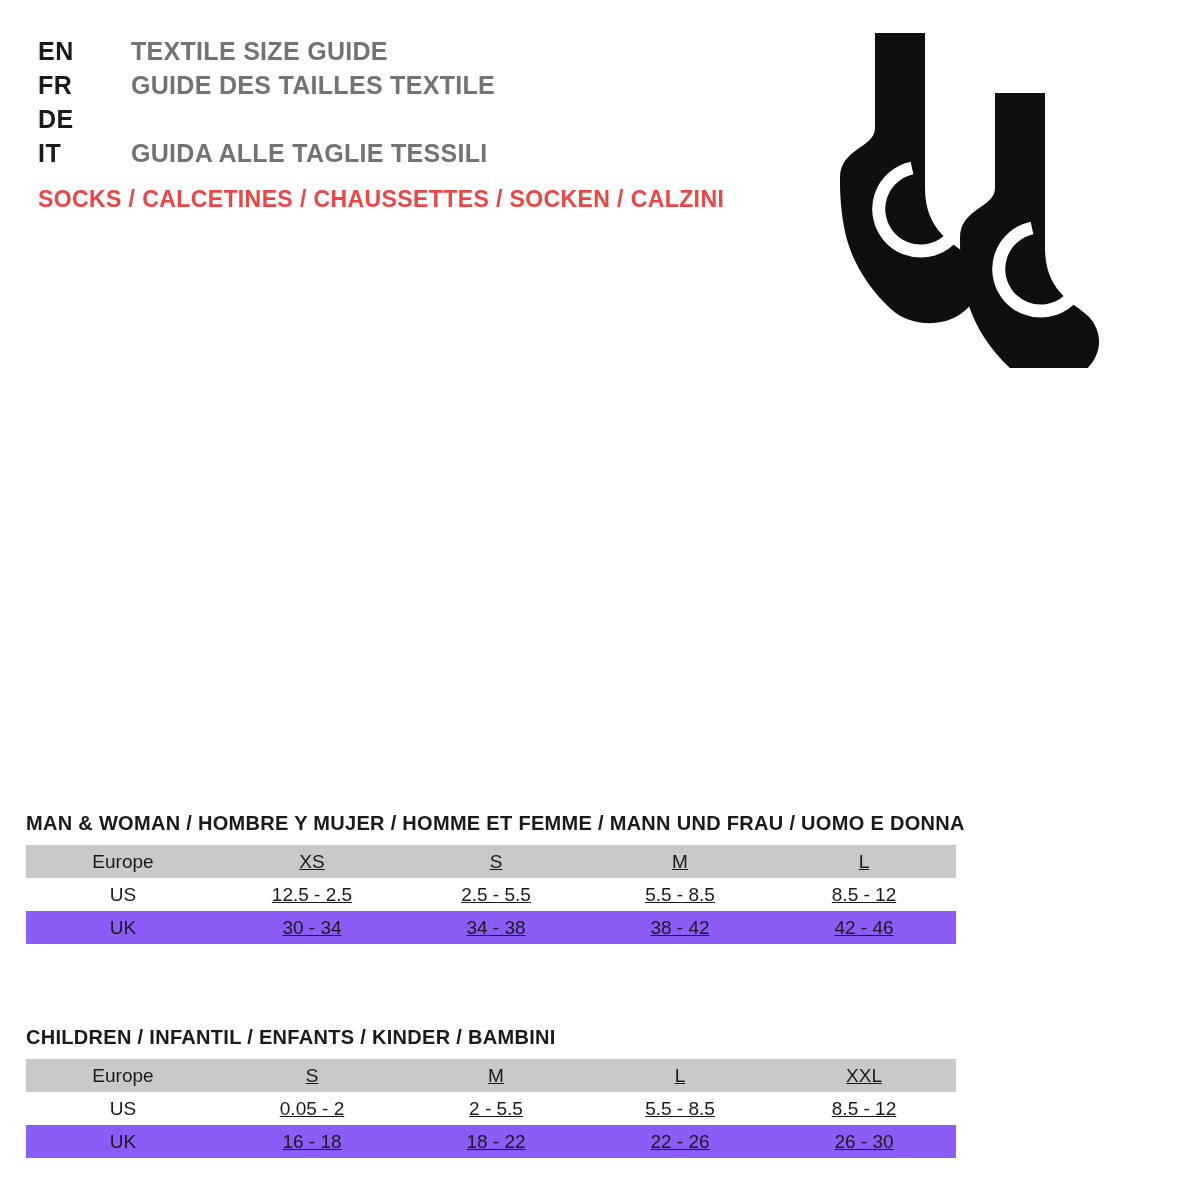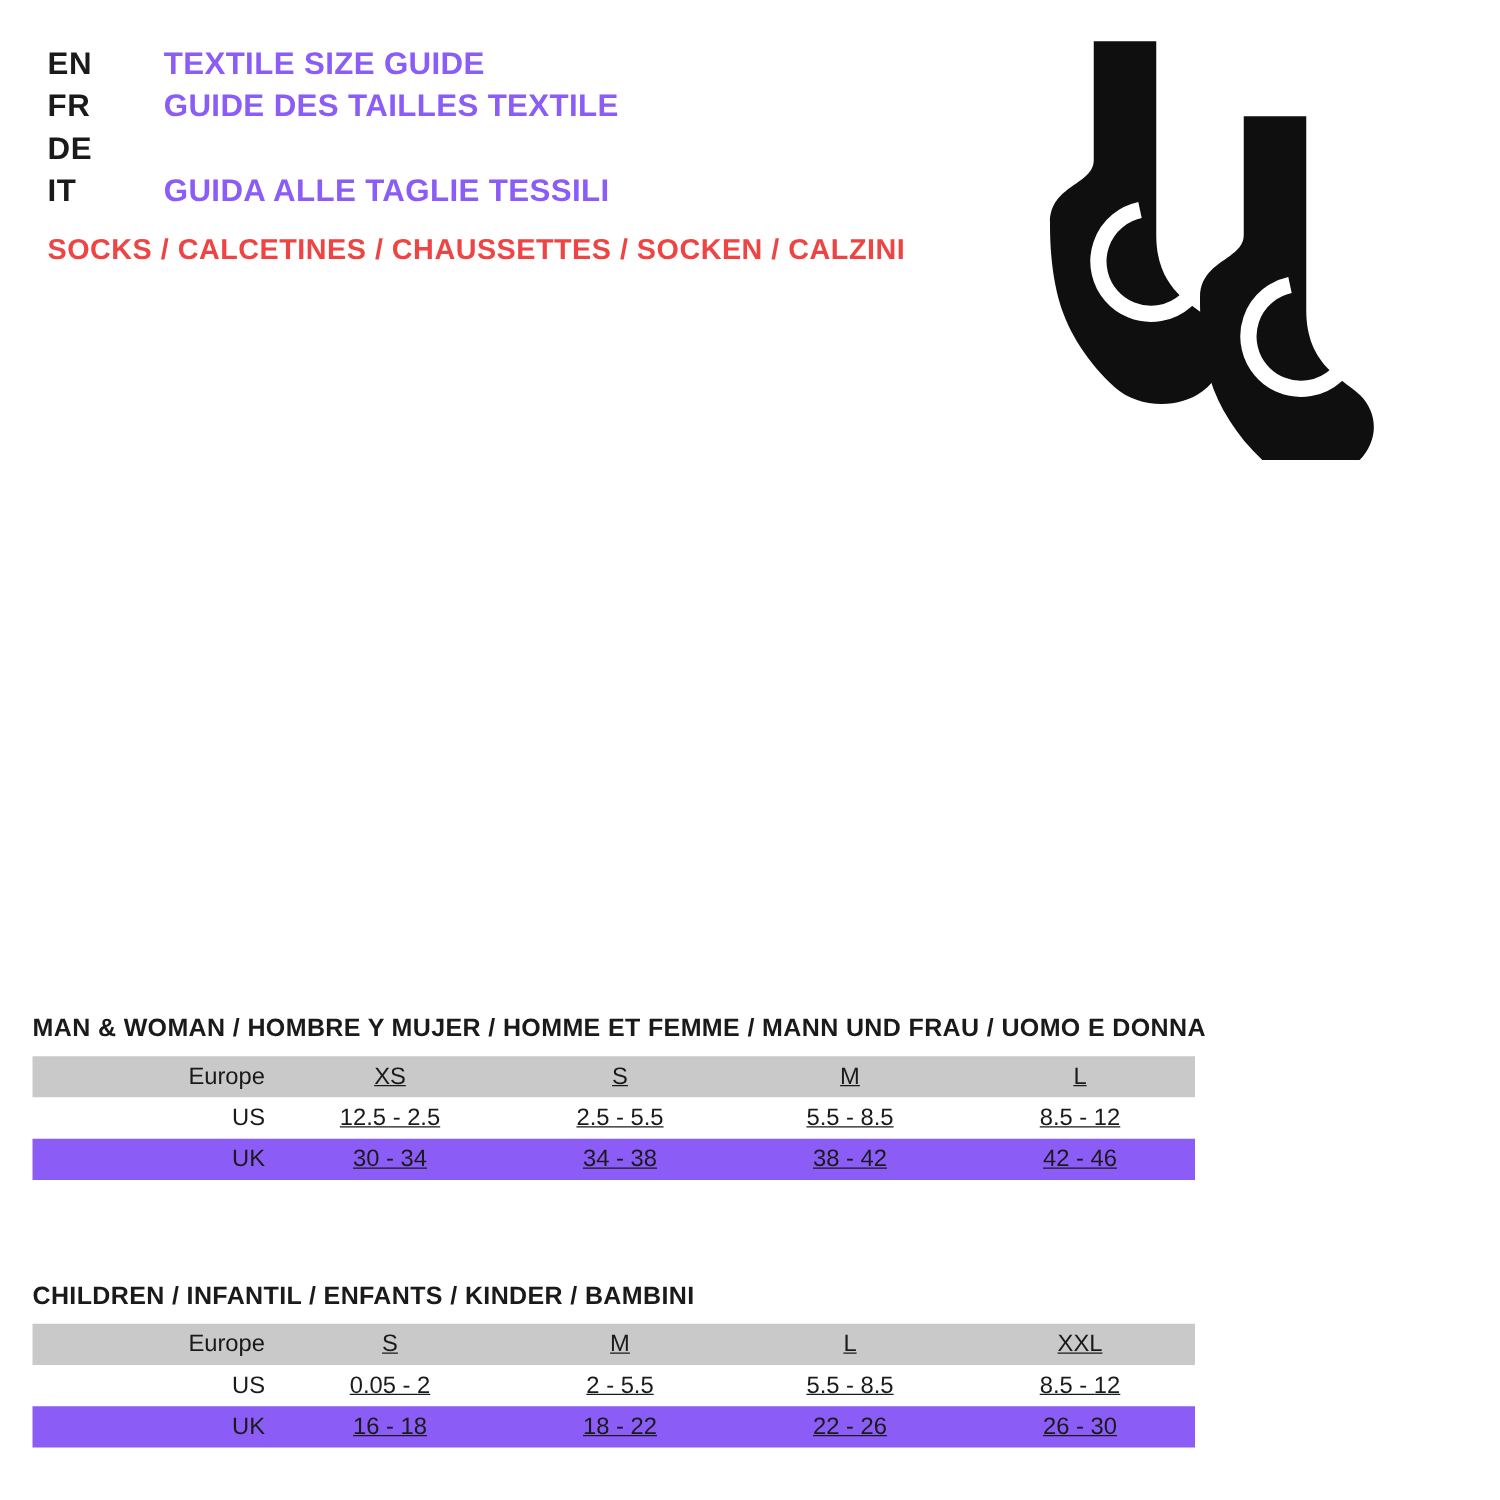--- a/index.html
+++ b/index.html
@@ -41,21 +41,21 @@
     flex: 0 0 78px;
     font-size: 25px;
     font-weight: 700;
     letter-spacing: 0.5px;
     color: #1a1a1a;
   }
   .lang-text {
     font-size: 25px;
     font-weight: 700;
     letter-spacing: 0.3px;
-    color: #8b5cf6;
+    color: #737373;
     white-space: nowrap;
   }
   .product-line {
     margin-top: 18px;
     font-size: 23px;
     font-weight: 700;
     letter-spacing: 0.4px;
     color: #ef4444;
     white-space: nowrap;
   }
@@ -93,21 +93,21 @@
     table-layout: fixed;
   }
   table.size-table td {
     height: 33px;
     font-size: 19px;
     color: #1a1a1a;
     padding: 0 8px;
     vertical-align: middle;
   }
   table.size-table td.label {
-    text-align: right;
+    text-align: center;
     width: 178px;
     padding-left: 8px;
   }
   table.size-table td.val {
     text-align: center;
     text-decoration: underline;
   }
   tr.row-head td {
     background: #c9c9c9;
   }

